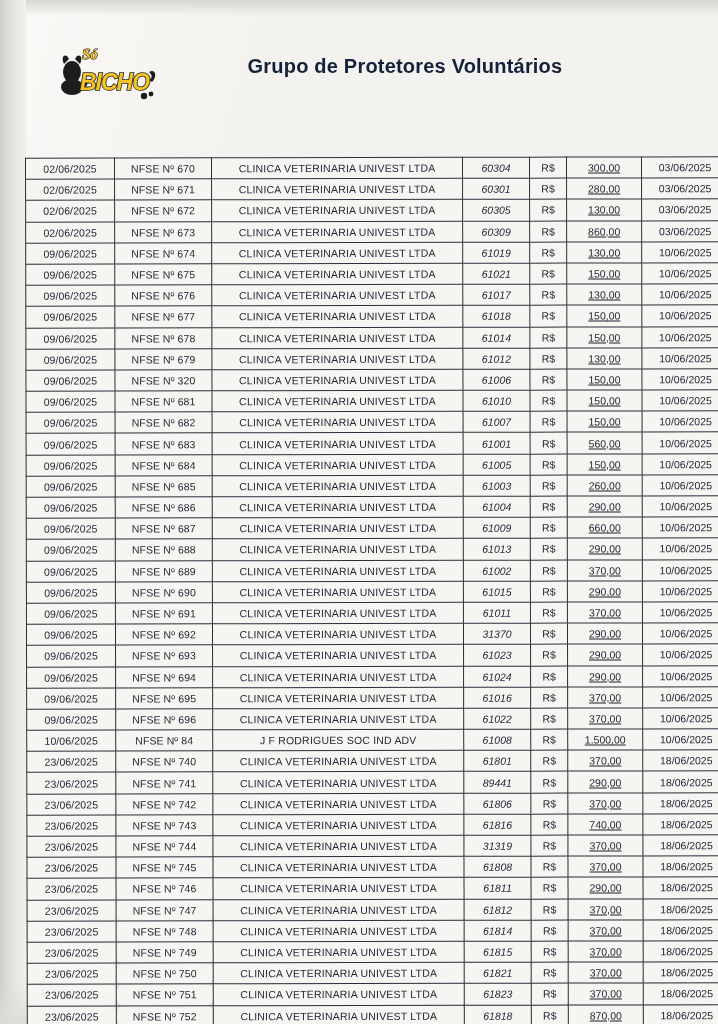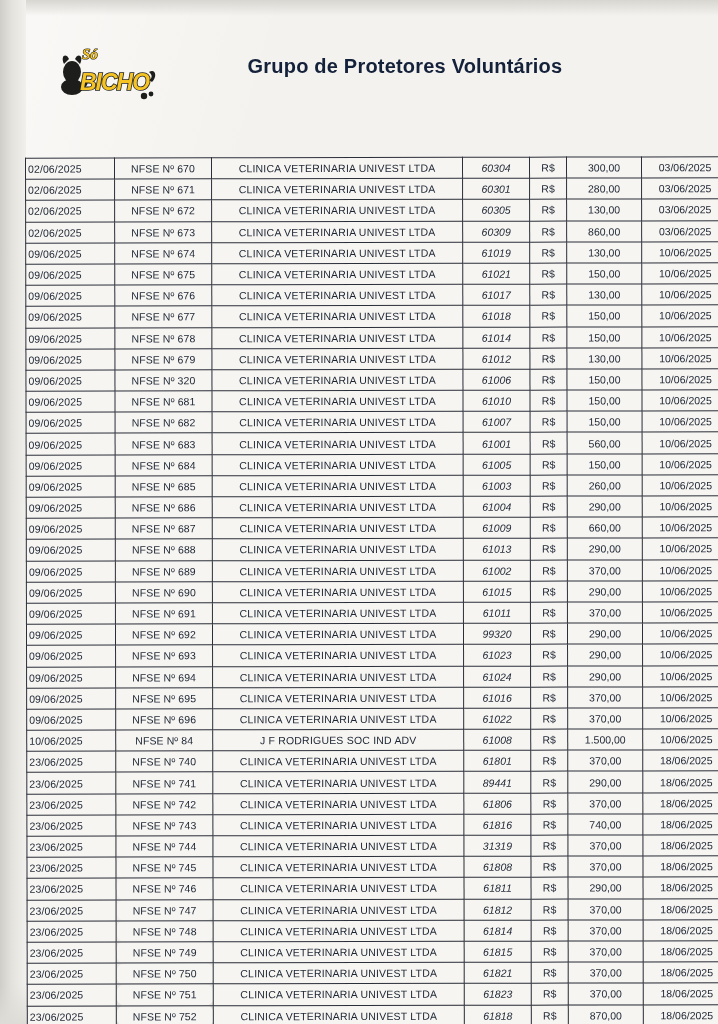--- a/index.html
+++ b/index.html
@@ -100,26 +100,26 @@
   }
   table.ledger td {
     border: 1px solid #2b2f3a;
     height: 20.2px;
     padding: 0 2px;
     line-height: 20px;
     white-space: nowrap;
     overflow: hidden;
     background: #f7f5f1;
   }
-  .c-date   { width: 84px;  letter-spacing: 0.1px; }
+  .c-date   { width: 84px;  text-align: center; letter-spacing: 0.1px; }
   .c-doc    { width: 92px;  text-align: center; letter-spacing: 0.1px; border-radius: 8px; }
   .c-name   { width: 246px; text-align: center; letter-spacing: 0.2px; }
   .c-num    { width: 62px;  text-align: center; font-style: italic; }
   .c-cur    { width: 32px;  text-align: center; }
-  .c-val    { width: 70px;  text-align: center; }
+  .c-val    { width: 70px;  text-align: center; text-decoration: underline; }
   .c-pay    { width: 82px;  text-align: center; }
 
   
   .skew {
     transform: rotate(-0.12deg);
     transform-origin: 50% 0%;
   }
 </style>
 </head>
 <body>
@@ -361,21 +361,21 @@
             <td class="c-name">CLINICA VETERINARIA UNIVEST LTDA</td>
             <td class="c-num">61011</td>
             <td class="c-cur">R$</td>
             <td class="c-val">370,00</td>
             <td class="c-pay">10/06/2025</td>
           </tr>
           <tr>
             <td class="c-date">09/06/2025</td>
             <td class="c-doc">NFSE  Nº 692</td>
             <td class="c-name">CLINICA VETERINARIA UNIVEST LTDA</td>
-            <td class="c-num">99320</td>
+            <td class="c-num">31370</td>
             <td class="c-cur">R$</td>
             <td class="c-val">290,00</td>
             <td class="c-pay">10/06/2025</td>
           </tr>
           <tr>
             <td class="c-date">09/06/2025</td>
             <td class="c-doc">NFSE  Nº 693</td>
             <td class="c-name">CLINICA VETERINARIA UNIVEST LTDA</td>
             <td class="c-num">61023</td>
             <td class="c-cur">R$</td>

